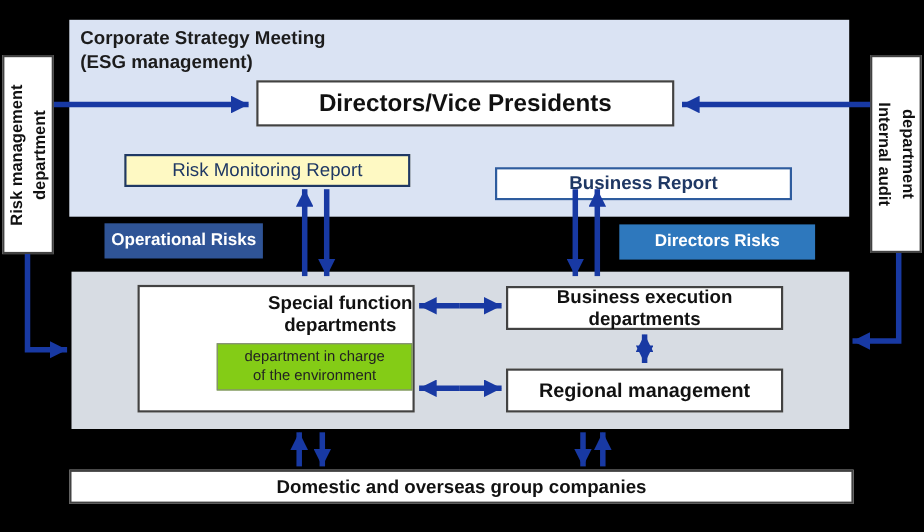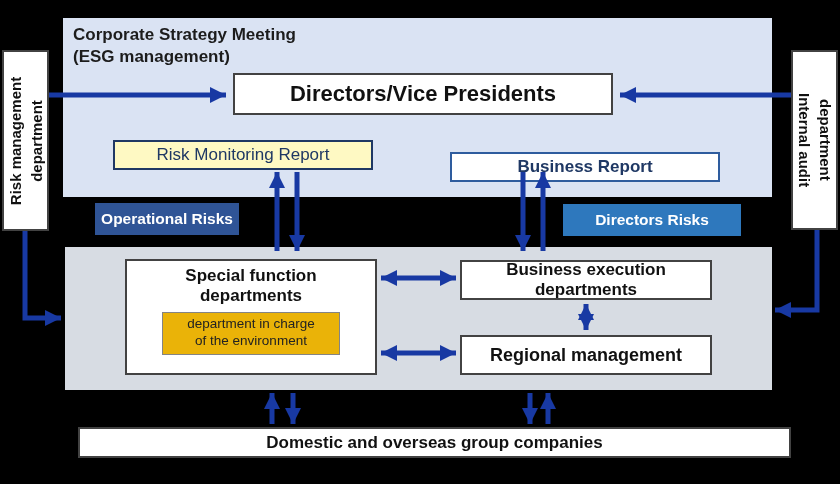--- a/index.html
+++ b/index.html
@@ -20,29 +20,29 @@
   .wbox{background:#ffffff;border:2px solid #424242;color:#111;}
 
   .directors{left:233px;top:73px;width:380px;height:42px;font-size:22px;font-weight:bold;}
   .risk-report{left:113px;top:140px;width:260px;height:30px;border:2px solid #1f3864;background:#fef9c3;color:#1f3864;font-size:17px;font-weight:normal;}
   .biz-report{left:450px;top:152px;width:270px;height:30px;border:2px solid #2e5c9e;background:#fff;color:#1f3864;font-size:17px;font-weight:bold;}
 
   .badge{color:#fff;font-weight:bold;font-size:15.5px;}
   .badge-op{left:95px;top:203px;width:144px;height:32px;background:#2f5496;}
   .badge-biz{left:563px;top:204px;width:178px;height:32px;background:#2e78bd;}
 
-  .special{left:125px;top:259px;width:252px;height:116px;display:flex;flex-direction:column;align-items:center;padding-top:5px;}
+  .special{left:125px;top:259px;width:252px;height:116px;display:flex;flex-direction:column;align-items:flex-end;padding-top:5px;}
   .special-title{font-size:17px;font-weight:bold;line-height:1.2;text-align:center;}
-  .env-box{margin-top:5px;width:178px;height:43px;background:#eab308;border:1.5px solid #848484;
+  .env-box{margin-top:5px;width:178px;height:43px;background:#84cc16;border:1.5px solid #848484;
            display:flex;align-items:center;justify-content:center;text-align:center;
            font-size:13.5px;color:#222;line-height:1.25;box-sizing:border-box;}
   .biz-exec{left:460px;top:260px;width:252px;height:40px;font-size:17px;font-weight:bold;line-height:1.15;align-items:center;}
   .regional{left:460px;top:335px;width:252px;height:40px;font-size:18px;font-weight:bold;}
 
-  .bottom-bar{left:78px;top:427px;width:713px;height:31px;font-size:17px;font-weight:bold;}
+  .bottom-bar{left:63px;top:427px;width:713px;height:31px;font-size:17px;font-weight:bold;}
 
   
   .vbox{background:#fff;border:2px solid #424242;font-size:15px;font-weight:bold;color:#111;}
   .vbox-left{left:2px;top:50px;width:47px;height:181px;}
   .vbox-left .vtext{position:absolute;left:50%;top:50%;width:181px;
      transform:translate(-50%,-50%) rotate(-90deg);text-align:center;line-height:1.4;}
   .vbox-right{left:791px;top:50px;width:47px;height:180px;display:flex;align-items:center;justify-content:center;}
   .vbox-right .vtext{writing-mode:vertical-lr;text-align:center;line-height:1.4;}
 
   svg.arrows{position:absolute;left:0;top:0;width:840px;height:484px;pointer-events:none;}

